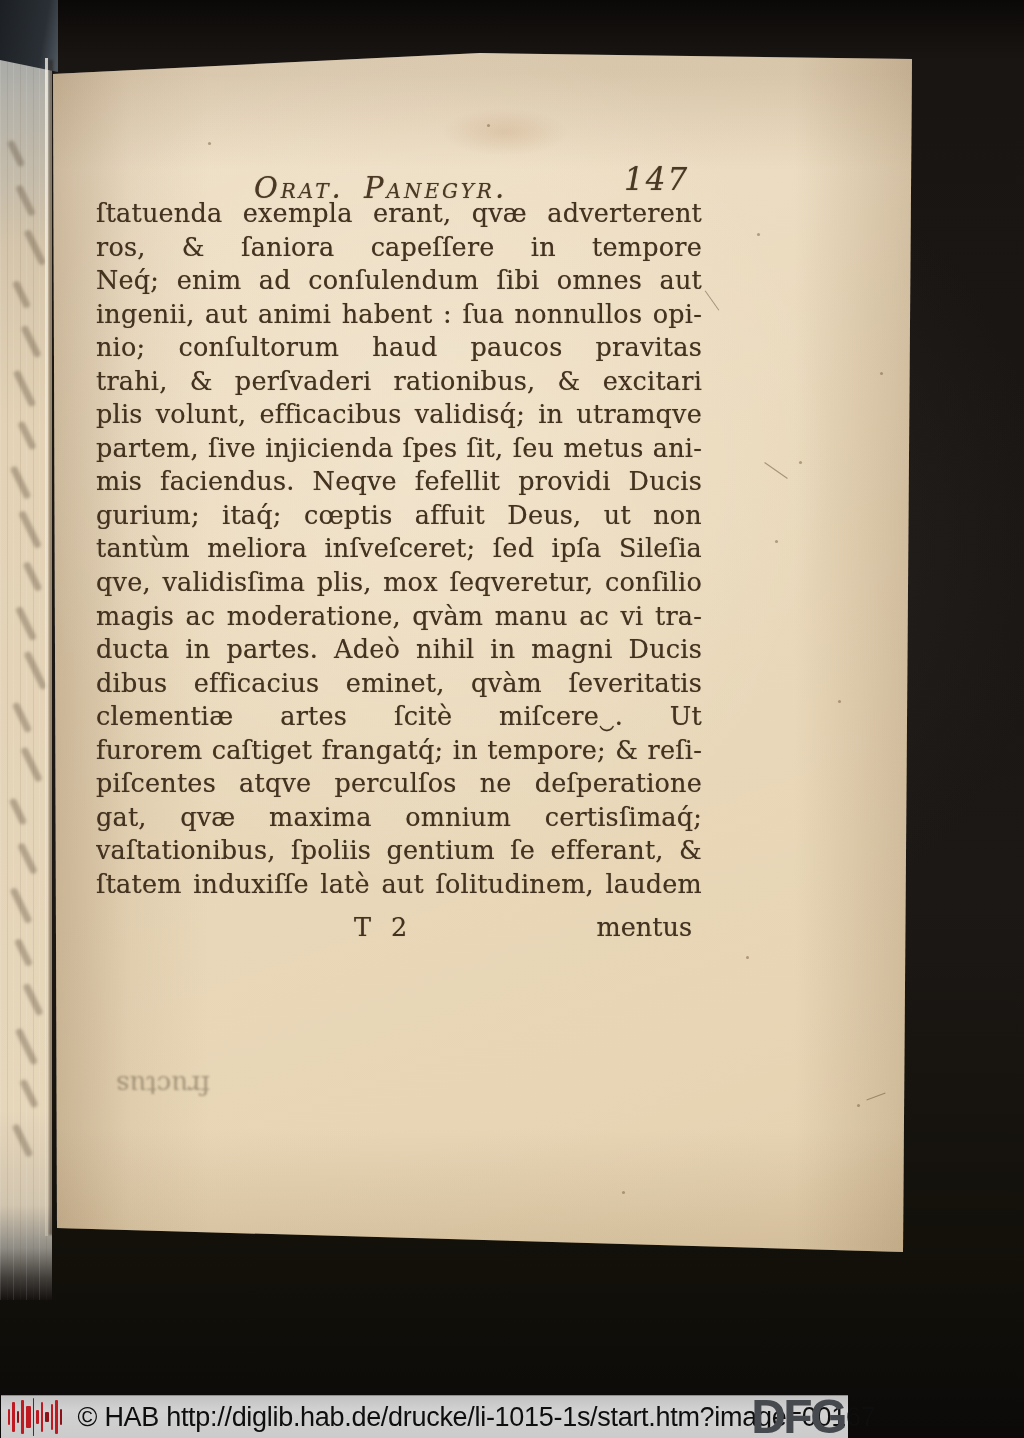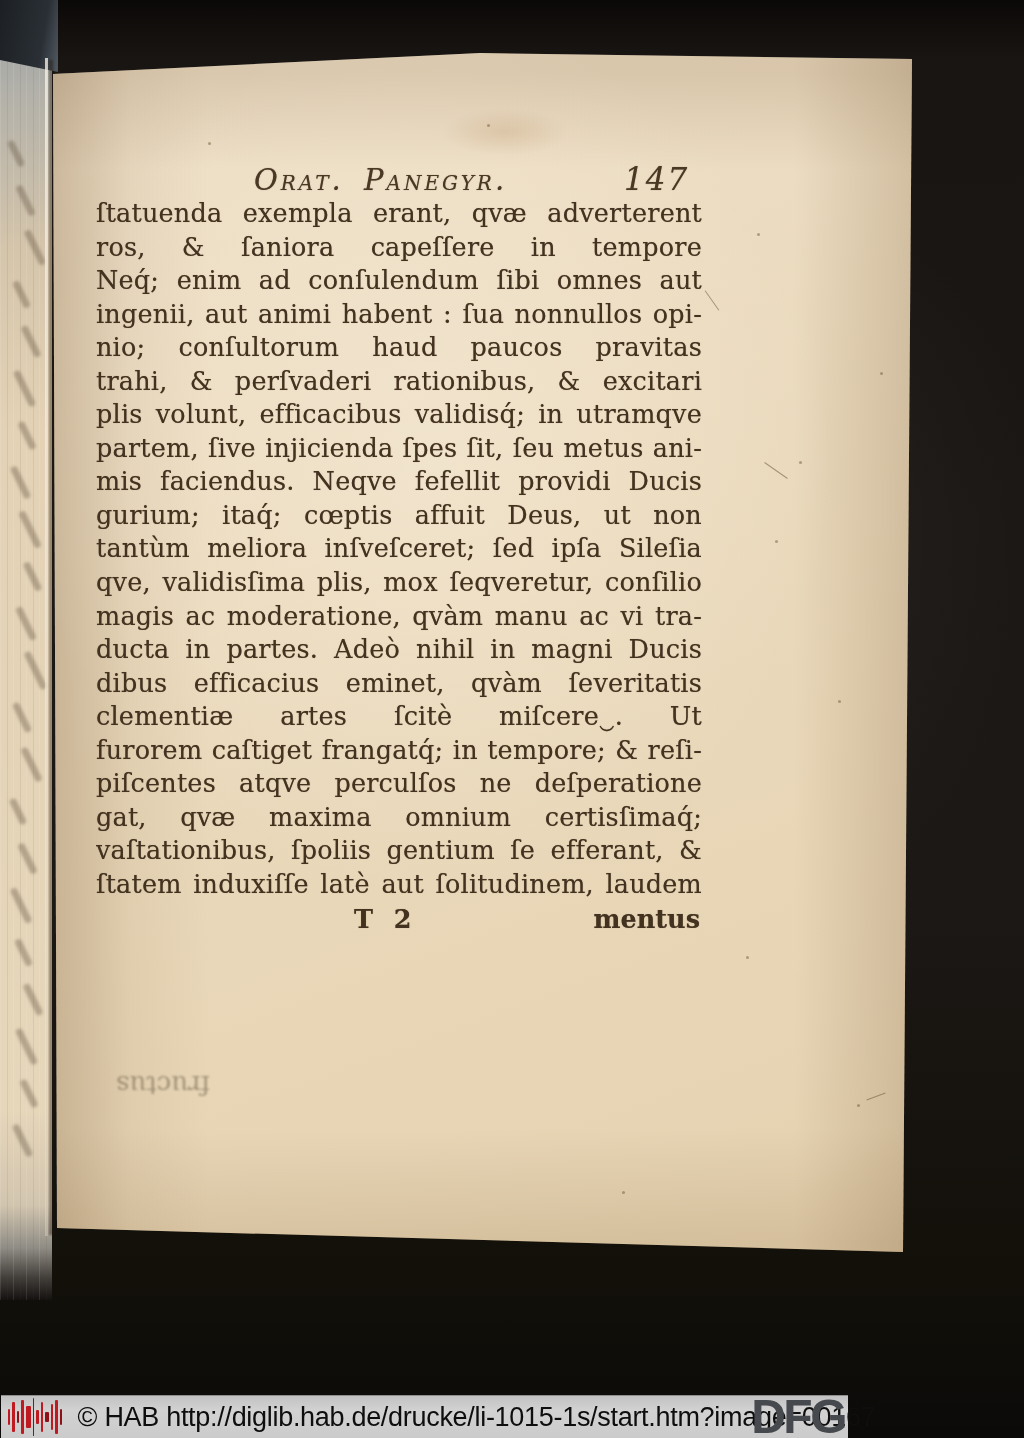--- a/index.html
+++ b/index.html
@@ -45,39 +45,39 @@
     background:linear-gradient(to bottom,rgba(252,247,236,0.75),rgba(238,228,206,0.35));
   }
   .edge-dark{
     position:absolute;left:49px;top:60px;width:4px;height:1175px;
     background:rgba(38,26,16,0.45);filter:blur(0.8px);
   }
   
   .textcol{position:absolute;left:96px;top:163px;width:606px;color:#43321f;}
   .running-head{position:relative;height:34px;}
   .head-title{
-    position:absolute;left:158px;top:0;
+    position:absolute;left:158px;top:8px;
     font-style:italic;font-variant:small-caps;letter-spacing:3px;word-spacing:8px;
     font-size:29px;color:#4a3824;text-shadow:0 0 1px rgba(74,56,36,0.6);
   }
   .head-pagenum{
     position:absolute;left:528px;top:-2px;
     font-style:italic;font-size:31px;letter-spacing:2px;color:#4a3824;
     text-shadow:0 0 1px rgba(74,56,36,0.6);
   }
   .body-lines{margin-top:0px;}
   .line{
     height:33.55px;line-height:33.55px;max-height:33.55px;overflow:hidden;
     font-size:25.5px;letter-spacing:0.2px;
     text-align:justify;text-align-last:justify;text-justify:inter-word;
     text-shadow:0 0 0.7px rgba(67,50,31,0.55);
   }
-  .sig-row{position:relative;height:34px;margin-top:3px;font-size:25.5px;font-weight:bold;}
+  .sig-row{position:relative;height:34px;margin-top:11px;font-size:25.5px;}
   .sig-mark{position:absolute;left:258px;letter-spacing:6px;text-shadow:0 0 0.7px rgba(67,50,31,0.55);}
-  .sig-catchword{position:absolute;right:2px;text-shadow:0 0 0.7px rgba(67,50,31,0.55);}
+  .sig-catchword{position:absolute;right:10px;text-shadow:0 0 0.7px rgba(67,50,31,0.55);}
   .ghost-fructus{
     position:absolute;left:110px;top:1070px;width:100px;
     font-size:26px;color:rgba(110,92,70,0.55);filter:blur(1.1px);
     transform:rotate(180deg);
   }
   .speck{position:absolute;width:3px;height:3px;border-radius:50%;background:rgba(118,92,58,0.5);}
   .scratch{position:absolute;height:1px;background:rgba(110,88,58,0.55);}
   
   .bar{
     position:absolute;left:1px;bottom:0;width:847px;height:42px;

